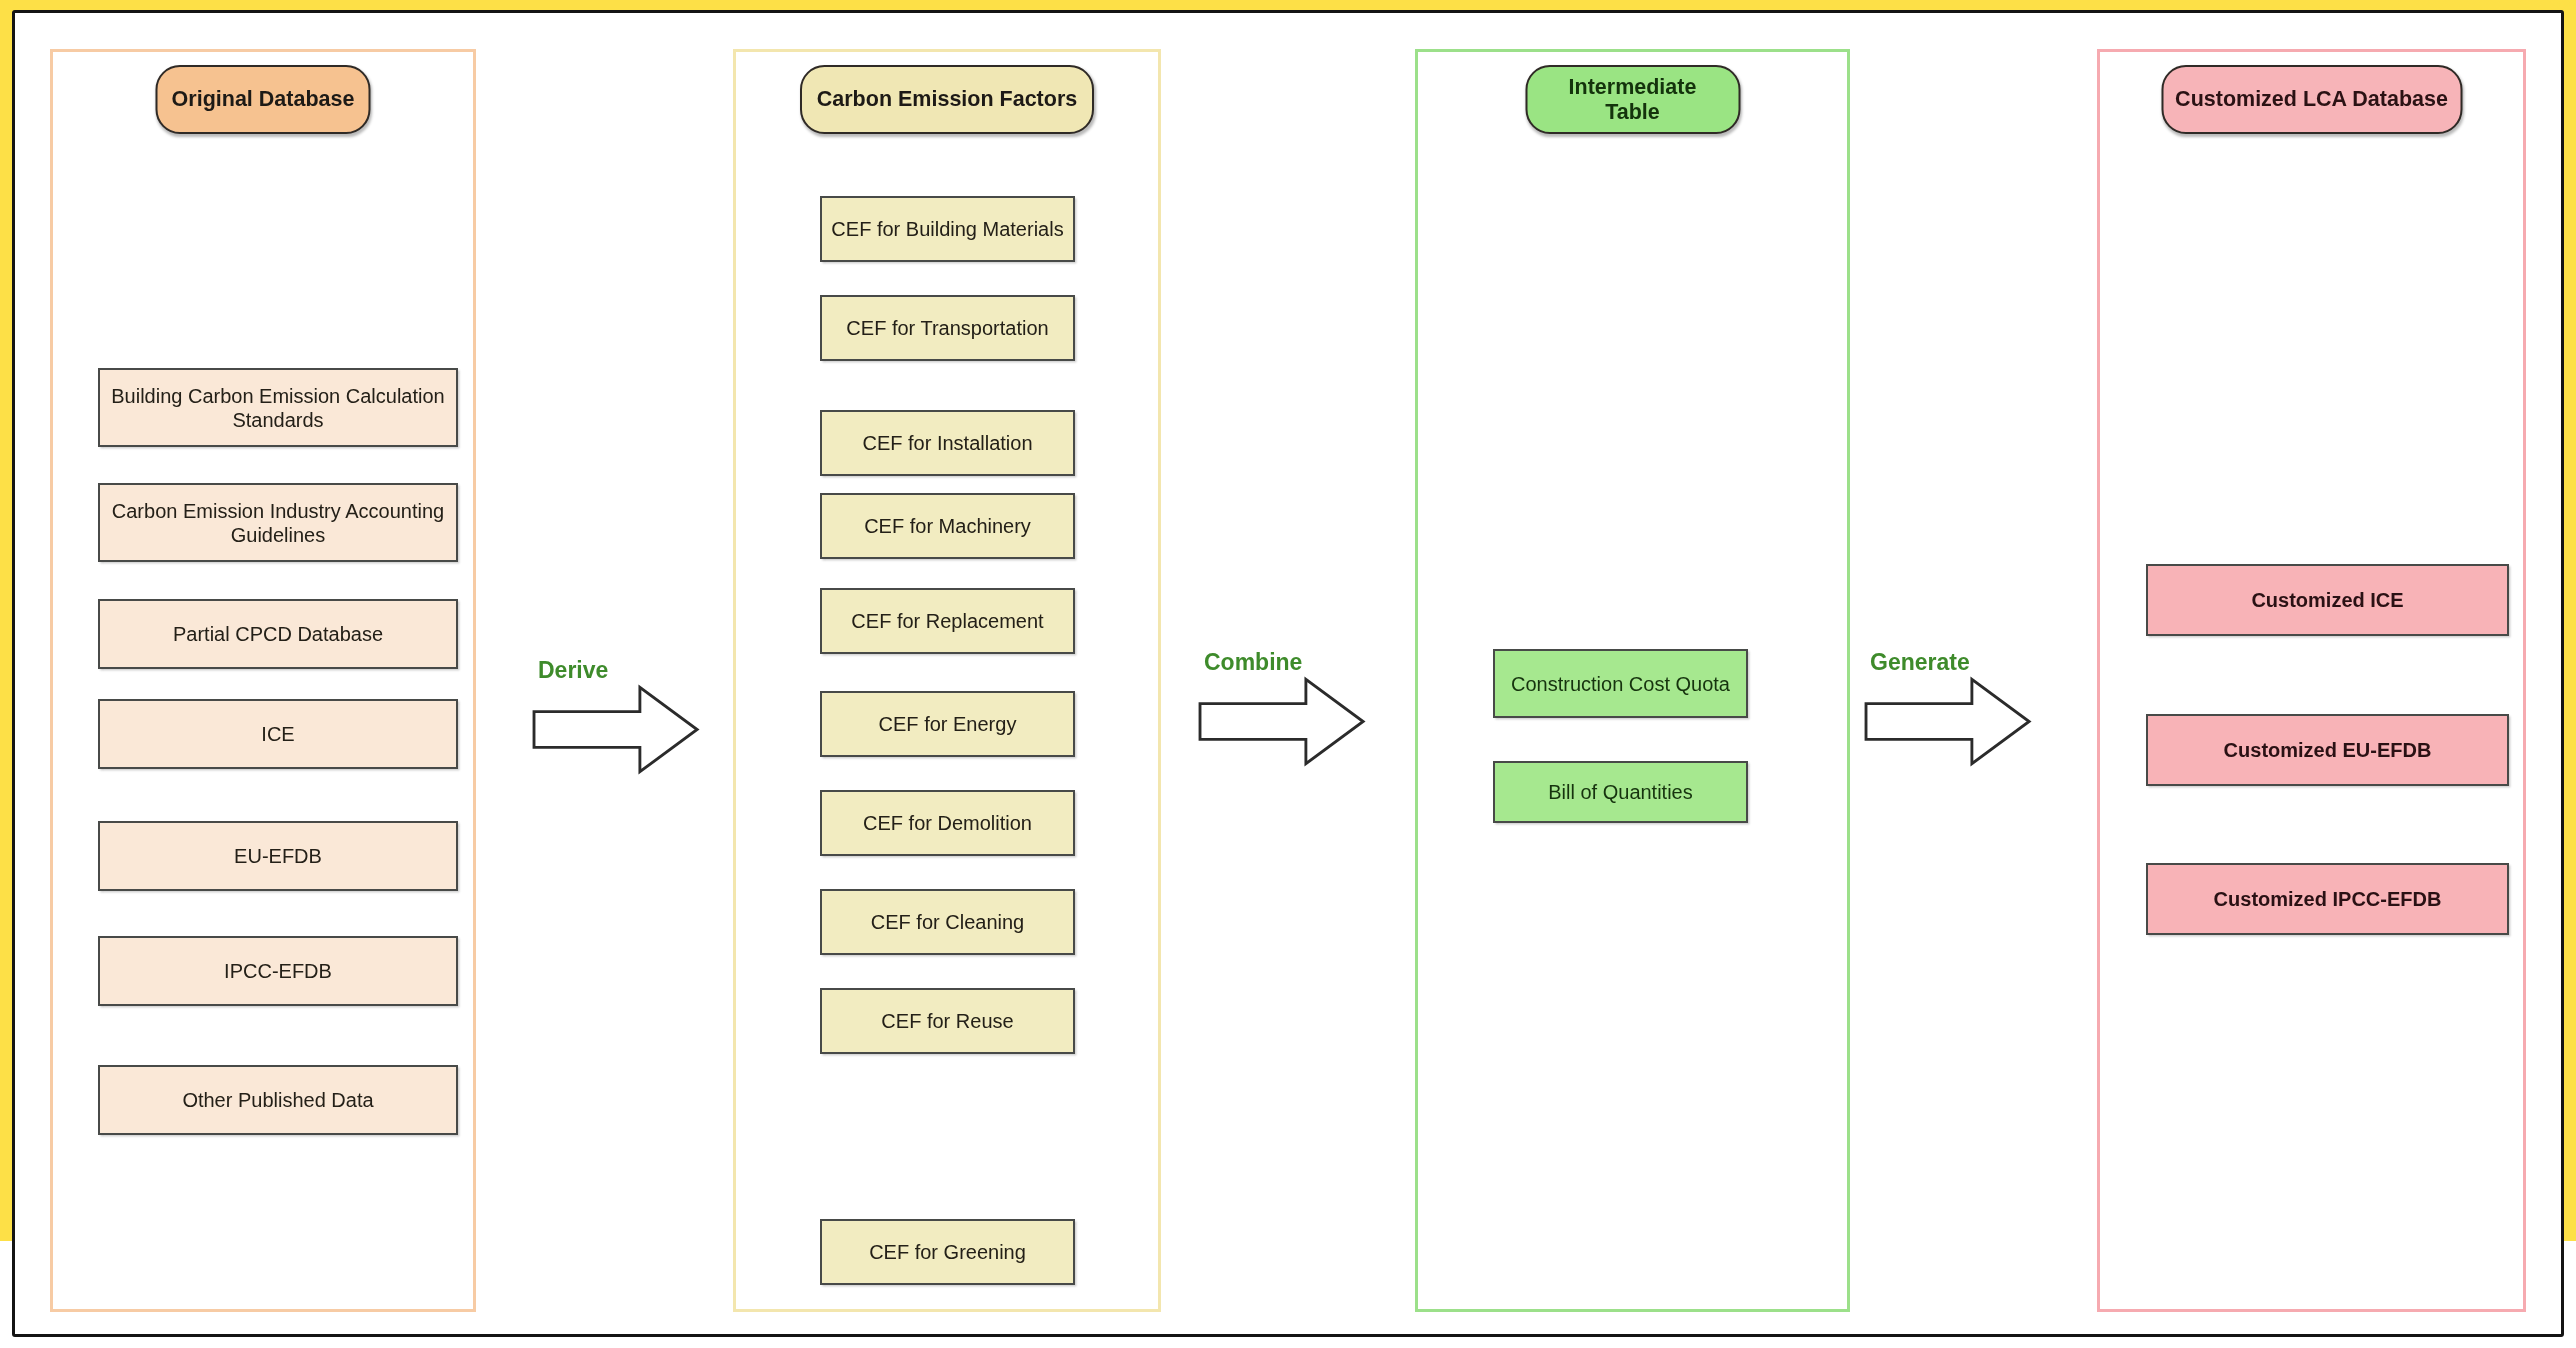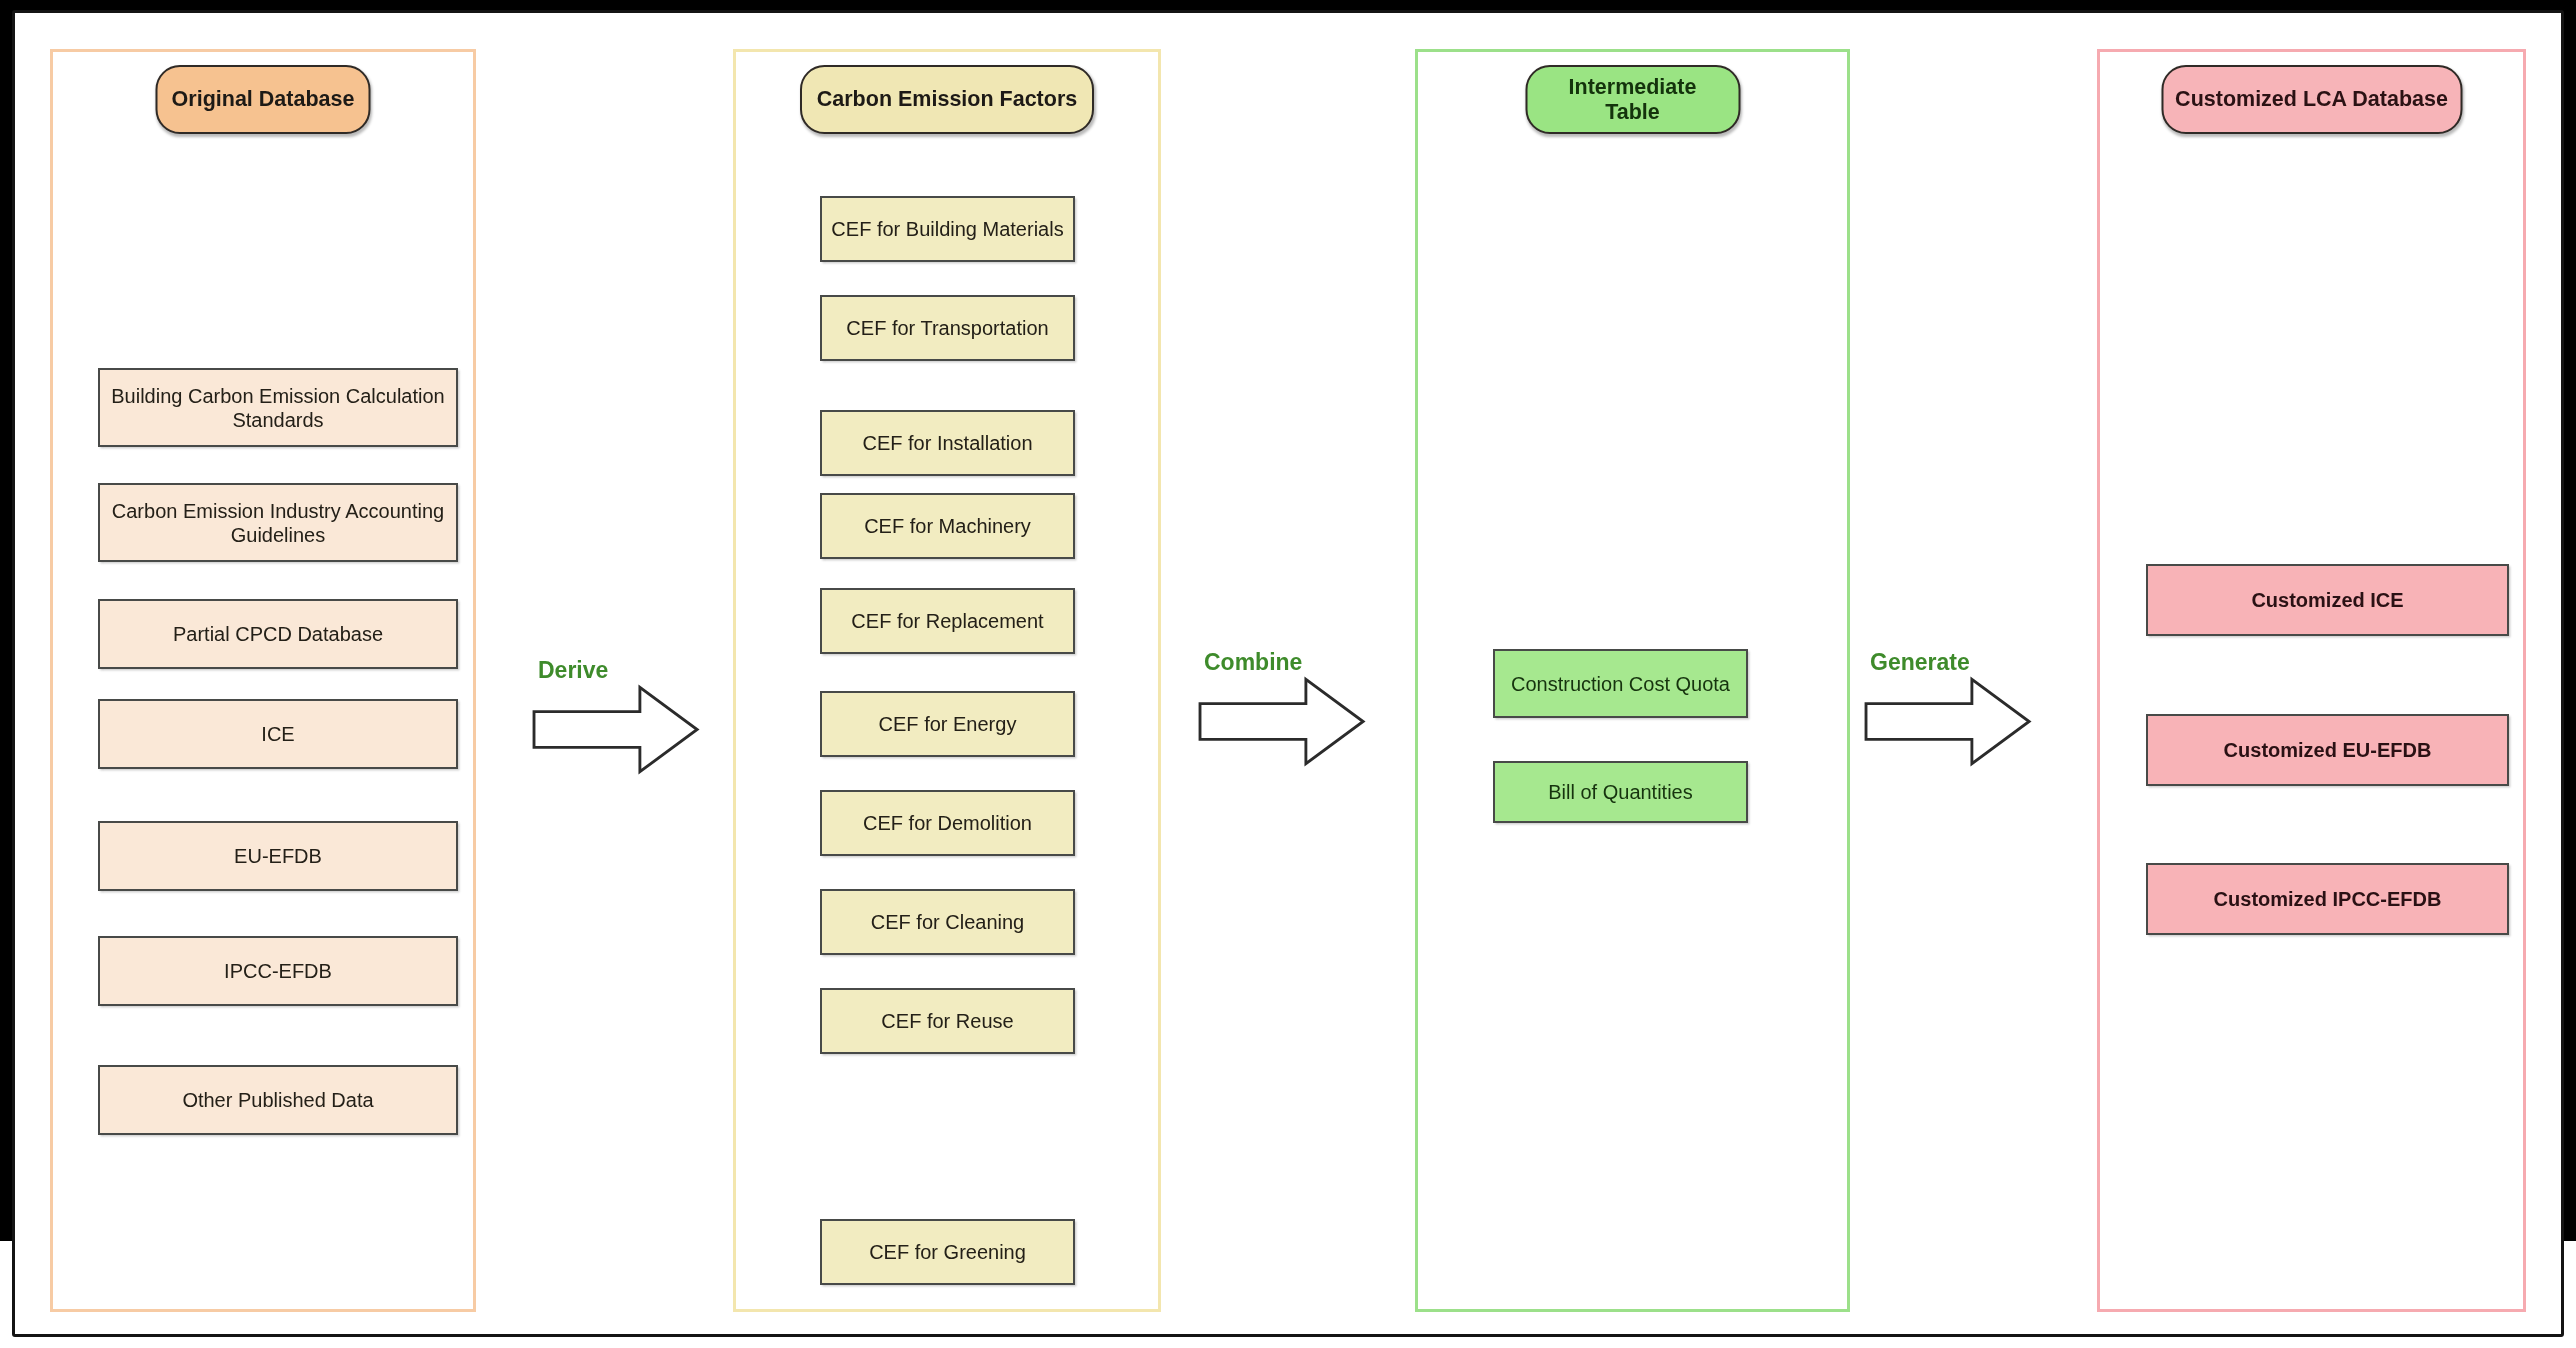--- a/index.html
+++ b/index.html
@@ -11,21 +11,21 @@
     width: 2576px;
     height: 1349px;
     font-family: "Liberation Sans", sans-serif;
     overflow: hidden;
   }
 
   #canvas {
     position: relative;
     width: 2576px;
     height: 1241px;
-    background: #000000;
+    background: #fde047;
     box-sizing: border-box;
   }
 
   
   .outer-frame {
     position: absolute;
     left: 11.5px;
     top: 10px;
     width: 2552px;
     height: 1327px;

